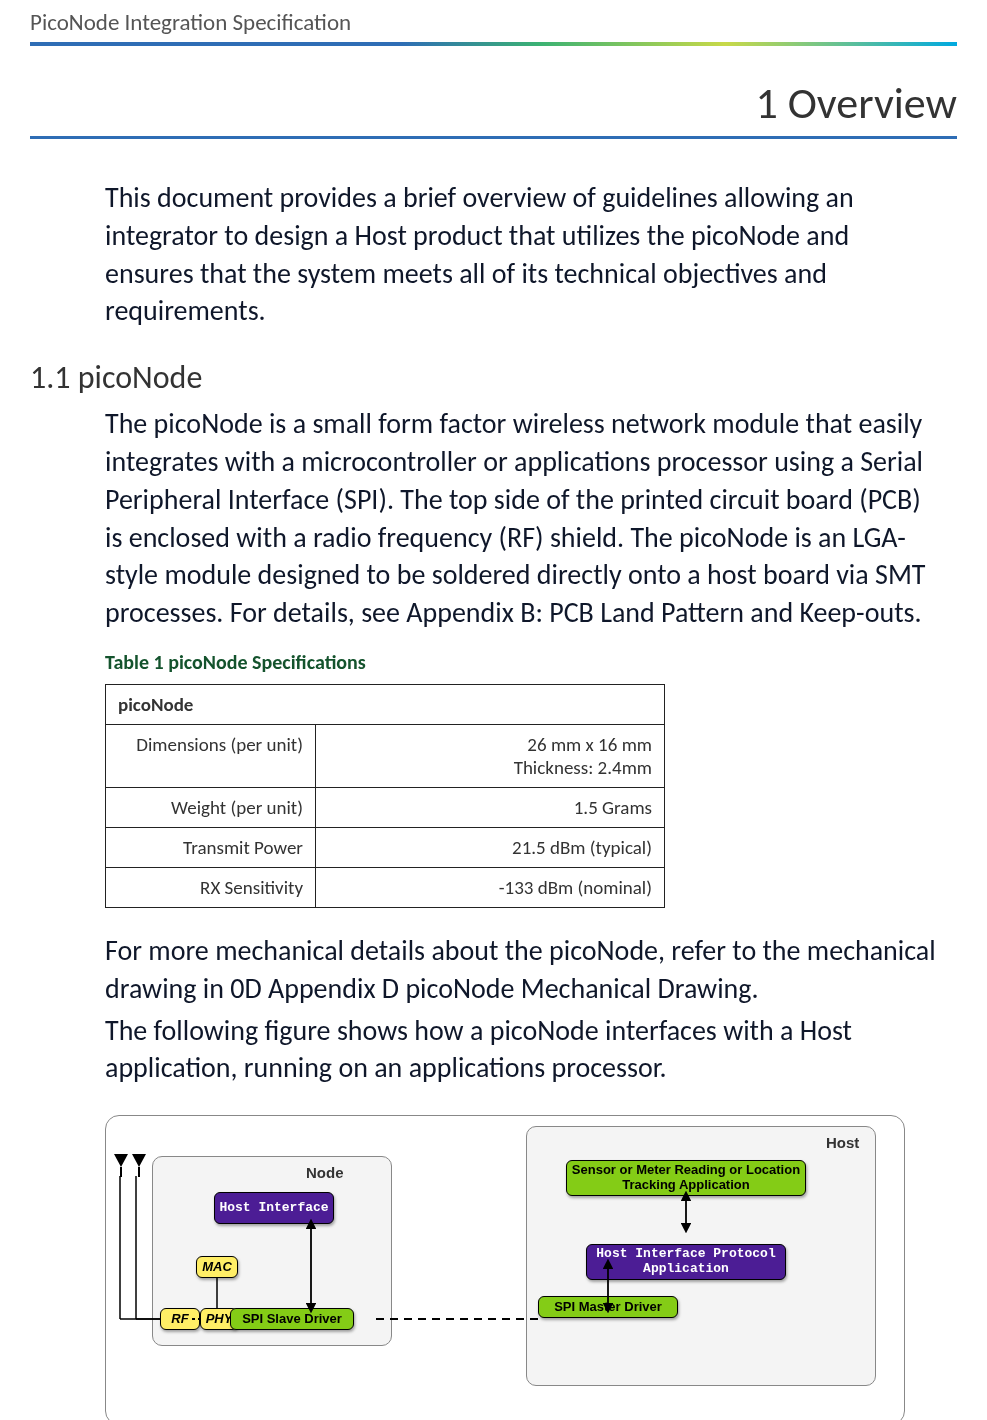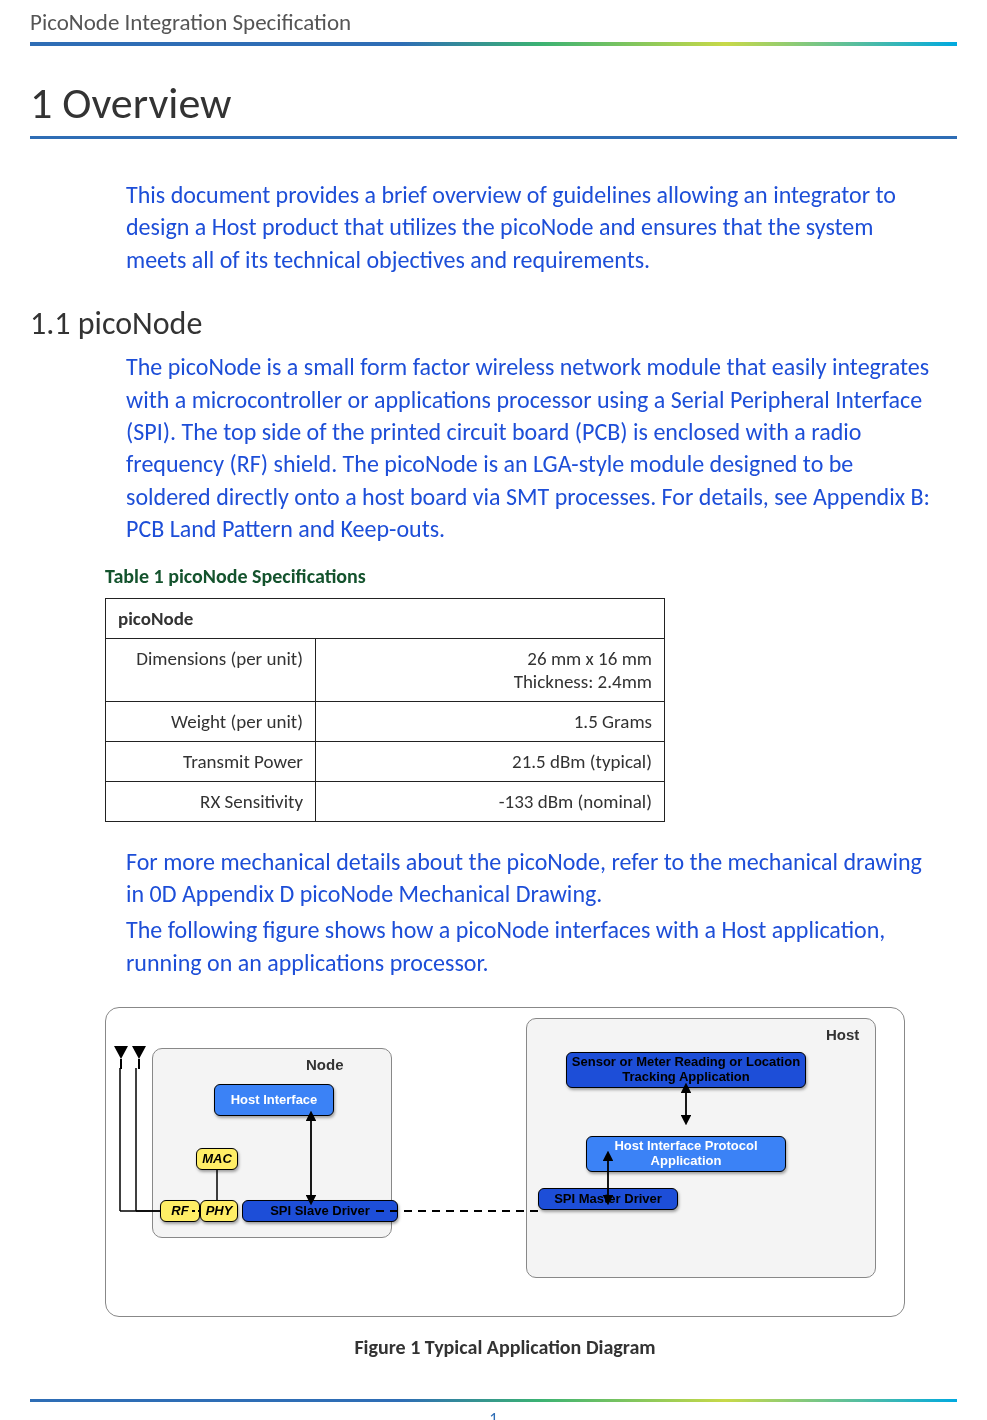--- a/index.html
+++ b/index.html
@@ -21,27 +21,28 @@
     background: linear-gradient(to right, #2e6db5 0%, #2e6db5 40%, #3bb273 55%, #c8d948 75%, #00a9e0 100%);
     margin-bottom: 30px;
   }
   h1.section {
     font-size: 44px;
     font-weight: 400;
     color: #333;
     border-bottom: 3px solid #2e6db5;
     padding-bottom: 6px;
     margin-bottom: 40px;
+    text-align: right;
   }
   .body-text {
-    margin-left: 96px;
+    margin-left: 75px;
     margin-right: 20px;
-    font-size: 24px;
+    font-size: 28px;
     line-height: 1.35;
-    color: #1d4ed8;
+    color: #0f172a;
     margin-bottom: 28px;
   }
   h2.subsection {
     font-size: 32px;
     font-weight: 400;
     color: #333;
     margin-bottom: 8px;
   }
   .table-caption {
     font-size: 20px;
@@ -104,23 +105,23 @@
     font-family: Arial, sans-serif;
     font-weight: 700;
     font-size: 13px;
     display: flex;
     align-items: center;
     justify-content: center;
     padding: 2px 4px;
     line-height: 1.15;
     box-shadow: 1px 2px 3px rgba(0,0,0,0.35);
   }
-  .chip-blue   { background: #3b82f6; color: #fff; }
+  .chip-blue   { background: #4c1d95; color: #fff; font-family: Liberation Mono, monospace; }
   .chip-yellow { background: #ffee66; color: #000; font-style: italic; }
-  .chip-grey   { background: #1d4ed8; color: #000; }
+  .chip-grey   { background: #84cc16; color: #000; }
   .antenna {
     position: absolute;
     width: 36px;
     height: 22px;
   }
   .ant {
     position: absolute;
     width: 0;
     height: 0;
     border-left: 7px solid transparent;
@@ -207,21 +208,21 @@
     <div class="ant-stem" style="left:24px;top:13px"></div>
   </div>
 
   <div class="panel" style="left:46px;top:40px;width:240px;height:190px"></div>
   <div class="panel-label" style="left:200px;top:48px">Node</div>
 
   <div class="chip chip-blue" style="left:108px;top:76px;width:120px;height:32px">Host Interface</div>
   <div class="chip chip-yellow" style="left:90px;top:140px;width:42px;height:22px">MAC</div>
   <div class="chip chip-yellow" style="left:54px;top:192px;width:40px;height:22px">RF</div>
   <div class="chip chip-yellow" style="left:94px;top:192px;width:38px;height:22px">PHY</div>
-  <div class="chip chip-grey" style="left:136px;top:192px;width:156px;height:22px">SPI Slave Driver</div>
+  <div class="chip chip-grey" style="left:124px;top:192px;width:124px;height:22px">SPI Slave Driver</div>
 
   <div class="panel" style="left:420px;top:10px;width:350px;height:260px"></div>
   <div class="panel-label" style="left:720px;top:18px">Host</div>
 
   <div class="chip chip-grey" style="left:460px;top:44px;width:240px;height:36px">Sensor or Meter Reading or Location Tracking Application</div>
   <div class="chip chip-blue" style="left:480px;top:128px;width:200px;height:36px">Host Interface Protocol Application</div>
   <div class="chip chip-grey" style="left:432px;top:180px;width:140px;height:22px">SPI Master Driver</div>
 
   <svg class="conn" style="left:0;top:0" width="800" height="310">
     <defs>

